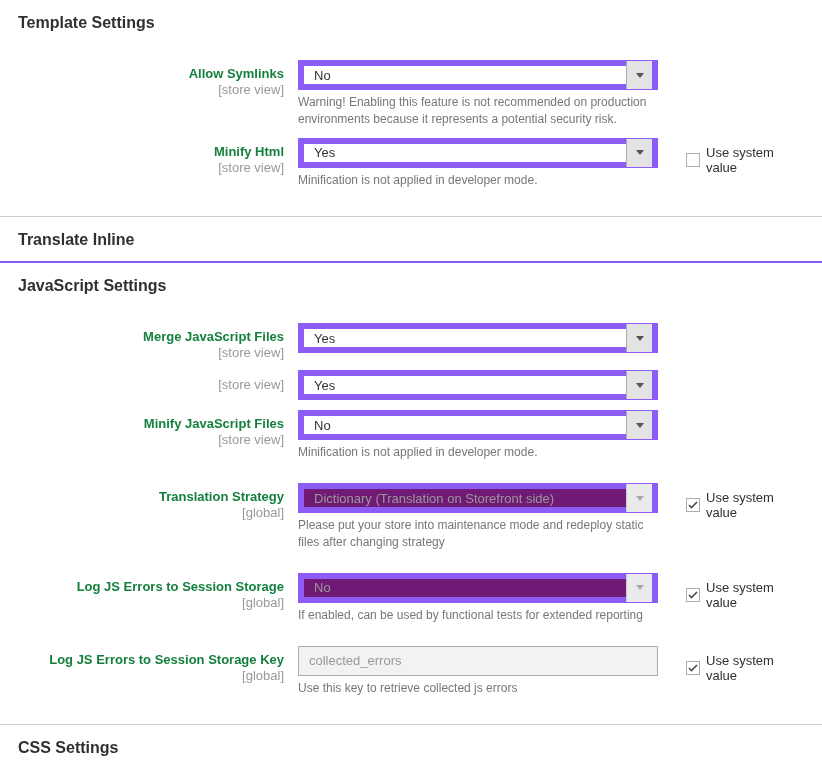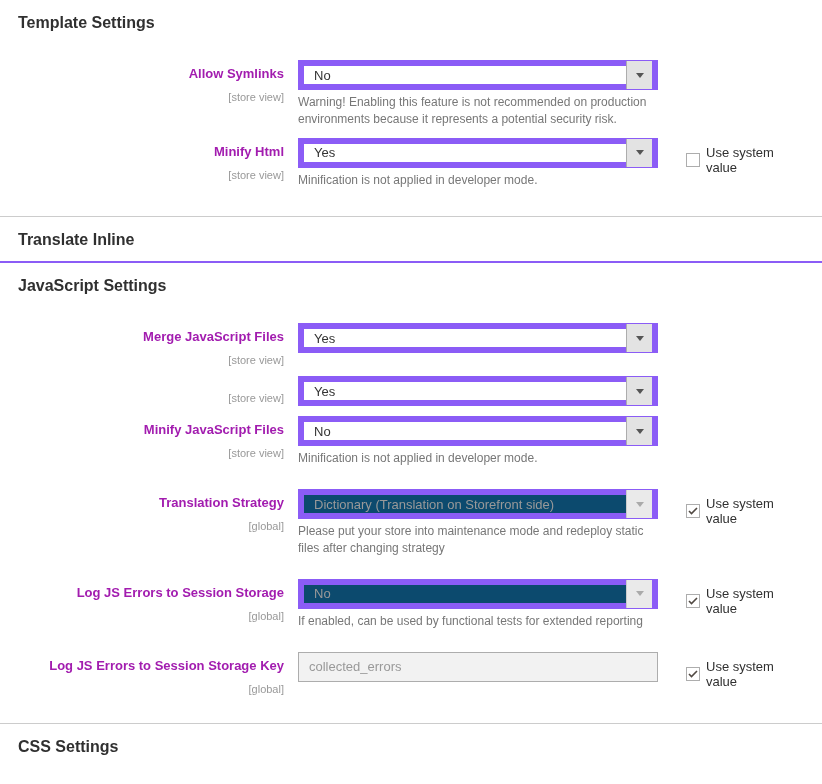--- a/index.html
+++ b/index.html
@@ -26,44 +26,44 @@
 }
 .label-col {
   width: 280px;
   text-align: right;
   padding-right: 14px;
   padding-top: 6px;
   flex-shrink: 0;
 }
 .field-label {
   font-size: 13px;
-  color: #a21caf;
+  color: #15803d;
   font-weight: 600;
 }
 .scope {
   display: block;
-  font-size: 11px;
+  font-size: 13px;
   color: #999;
   font-weight: 400;
-  margin-top: 10px;
+  margin-top: 1px;
 }
 .control-col {
   width: 360px;
   flex-shrink: 0;
 }
 .select-wrap {
   position: relative;
   display: flex;
   border: 6px solid #8b5cf6;
   background: #fff;
   height: 30px;
   align-items: center;
 }
 .select-wrap.disabled {
-  background: #0c4a6e;
+  background: #701a75;
   color: #999;
 }
 .select-value {
   flex: 1;
   padding: 0 10px;
   font-size: 13px;
   white-space: nowrap;
   overflow: hidden;
 }
 .select-wrap.disabled .select-value { color: #999; }
@@ -279,20 +279,21 @@
     </div>
   </div>
 
   <div class="field-row" style="margin-top:12px">
     <div class="label-col">
       <span class="field-label">Log JS Errors to Session Storage Key</span>
       <span class="scope">[global]</span>
     </div>
     <div class="control-col">
       <input class="text-input" disabled="" value="collected_errors" style="">
+      <div class="note">Use this key to retrieve collected js errors</div>
     </div>
     <div class="use-sys-col">
       <span class="checkbox checked">
           <svg viewBox="0 0 10 8">
             <path d="M1 4 L3.5 6.5 L9 1" stroke="#514943" stroke-width="1.6" fill="none"></path>
           </svg>
         </span>
       <span class="checkbox-label">Use system value</span>
     </div>
   </div>

